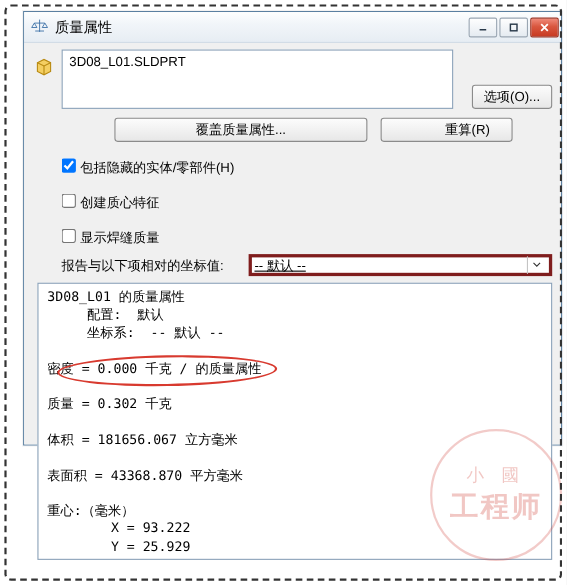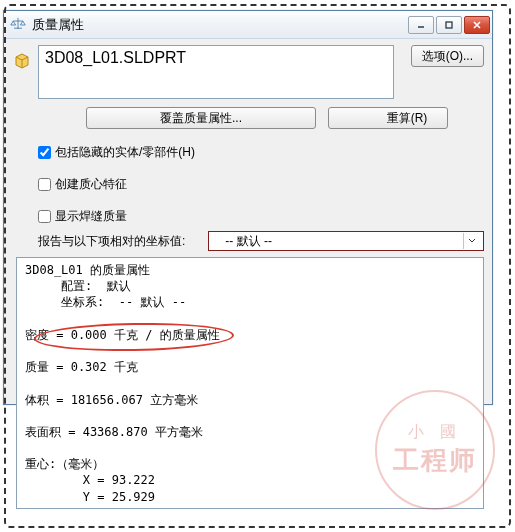--- a/index.html
+++ b/index.html
@@ -16,21 +16,21 @@
   .stamp-border {
     position: absolute;
     top: 4px; left: 4px; right: 4px; bottom: 4px;
     border: 2px dashed #333;
     border-radius: 6px;
     pointer-events: none;
     z-index: 100;
   }
   .window {
     position: absolute;
-    top: 10px; left: 3px;
+    top: 10px; left: 21px;
     width: 490px;
     height: 395px;
     border: 1px solid #5a7fa0;
     background: #fff;
     box-shadow: 0 0 0 1px rgba(0,0,0,0.05);
   }
   .titlebar {
     height: 28px;
     background: linear-gradient(#fdfefe, #f1f5f9 40%, #e7edf3);
     border-bottom: 1px solid #c9d6e3;
@@ -69,49 +69,50 @@
   .file-icon {
     width:20px; height:20px; margin-top:6px;
     display:flex; align-items:center; justify-content:center;
   }
   .filelist {
     flex:1;
     height: 54px;
     border:1px solid #8aa1b8;
     background:#fff;
     padding:3px 6px;
-    font-size:16px;
+    font-size:12px;
     color:#000;
     overflow:auto;
   }
-  .opt-col { width:84px; display:flex; align-items:flex-start; height:54px; justify-content:flex-end;}
+  .opt-col { width:84px; display:flex; align-items:flex-end; height:54px; justify-content:flex-end;}
   .btn {
     border:1px solid #8b8b8b;
     background:linear-gradient(#fcfcfc,#e7e7e7);
     border-radius:3px;
     height:22px;
     padding:0 10px;
     font-size:12px;
     display:inline-flex; align-items:center; justify-content:center;
     cursor:default;
   }
   .btn.wide { width:230px;margin-left:48px; }
   .btn.mid  { width:120px;padding-left:48px; }
   .btn-row { display:flex; gap:12px; margin:8px 0 6px 26px; }
-  .check-row { display:flex; align-items:center; gap:4px; margin:15px 0 3px 26px; }
+  .check-row { display:flex; align-items:flex-start; gap:4px; margin:15px 0 3px 26px; }
   .check-row input { margin:0; }
   .coord-row { display:flex; align-items:center; gap:23px; margin:6px 0 6px 26px; }
   .combo {
     flex:1;
-    border:1px solid #7f1d1d;
+    border:3px solid #7f1d1d;
     background:#fff;
     height:20px;
     display:flex; align-items:center; justify-content:space-between;
-    padding:0 4px 0 16px;
-    font-size:12px;
+    padding:0 4px 0 2px;
+    font-size:12px;
+    text-decoration:underline;
   }
   .combo .tri {
     width:16px; height:16px;
     border-left:1px solid #c4c4c4;
     display:flex; align-items:center; justify-content:center;
   }
   .output {
     margin:4px 0 0 4px;
     border:1px solid #8aa1b8;
     background:#fff;
@@ -130,21 +131,21 @@
     border:2px solid #d83a2f;
     border-radius:50%/50%;
     width:200px; height:28px;
     left:30px; top:284px;
     transform:rotate(-1deg);
     pointer-events:none;
     z-index:40;
   }
   .watermark {
     position:absolute;
-    right:20px; bottom:22px;
+    right:4px; bottom:22px;
     width:120px; height:120px;
     border:2px solid rgba(210,70,60,0.28);
     border-radius:50%;
     display:flex; flex-direction:column; align-items:center; justify-content:center;
     color:rgba(210,70,60,0.3);
     pointer-events:none;
     z-index:50;
     font-family:"KaiTi","SimSun",serif;
   }
   .watermark .l1{font-size:16px; letter-spacing:6px;}

